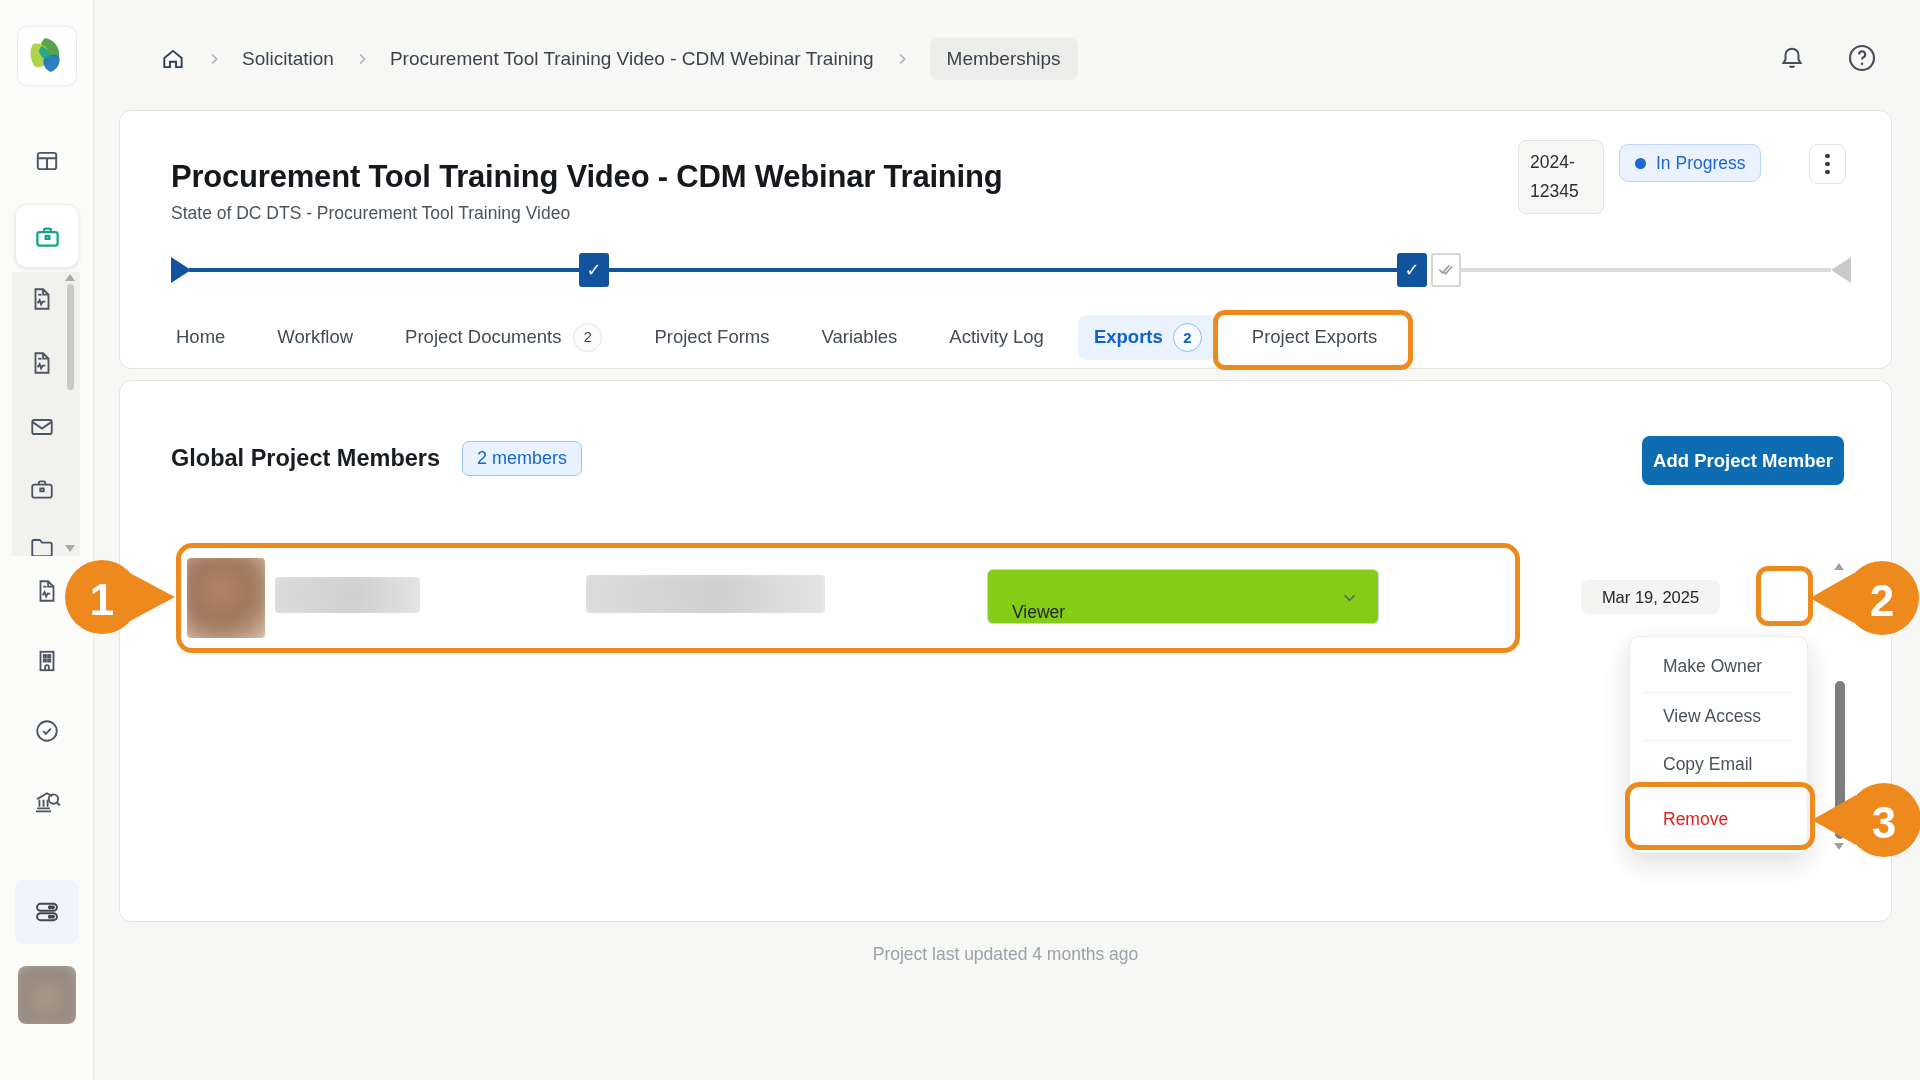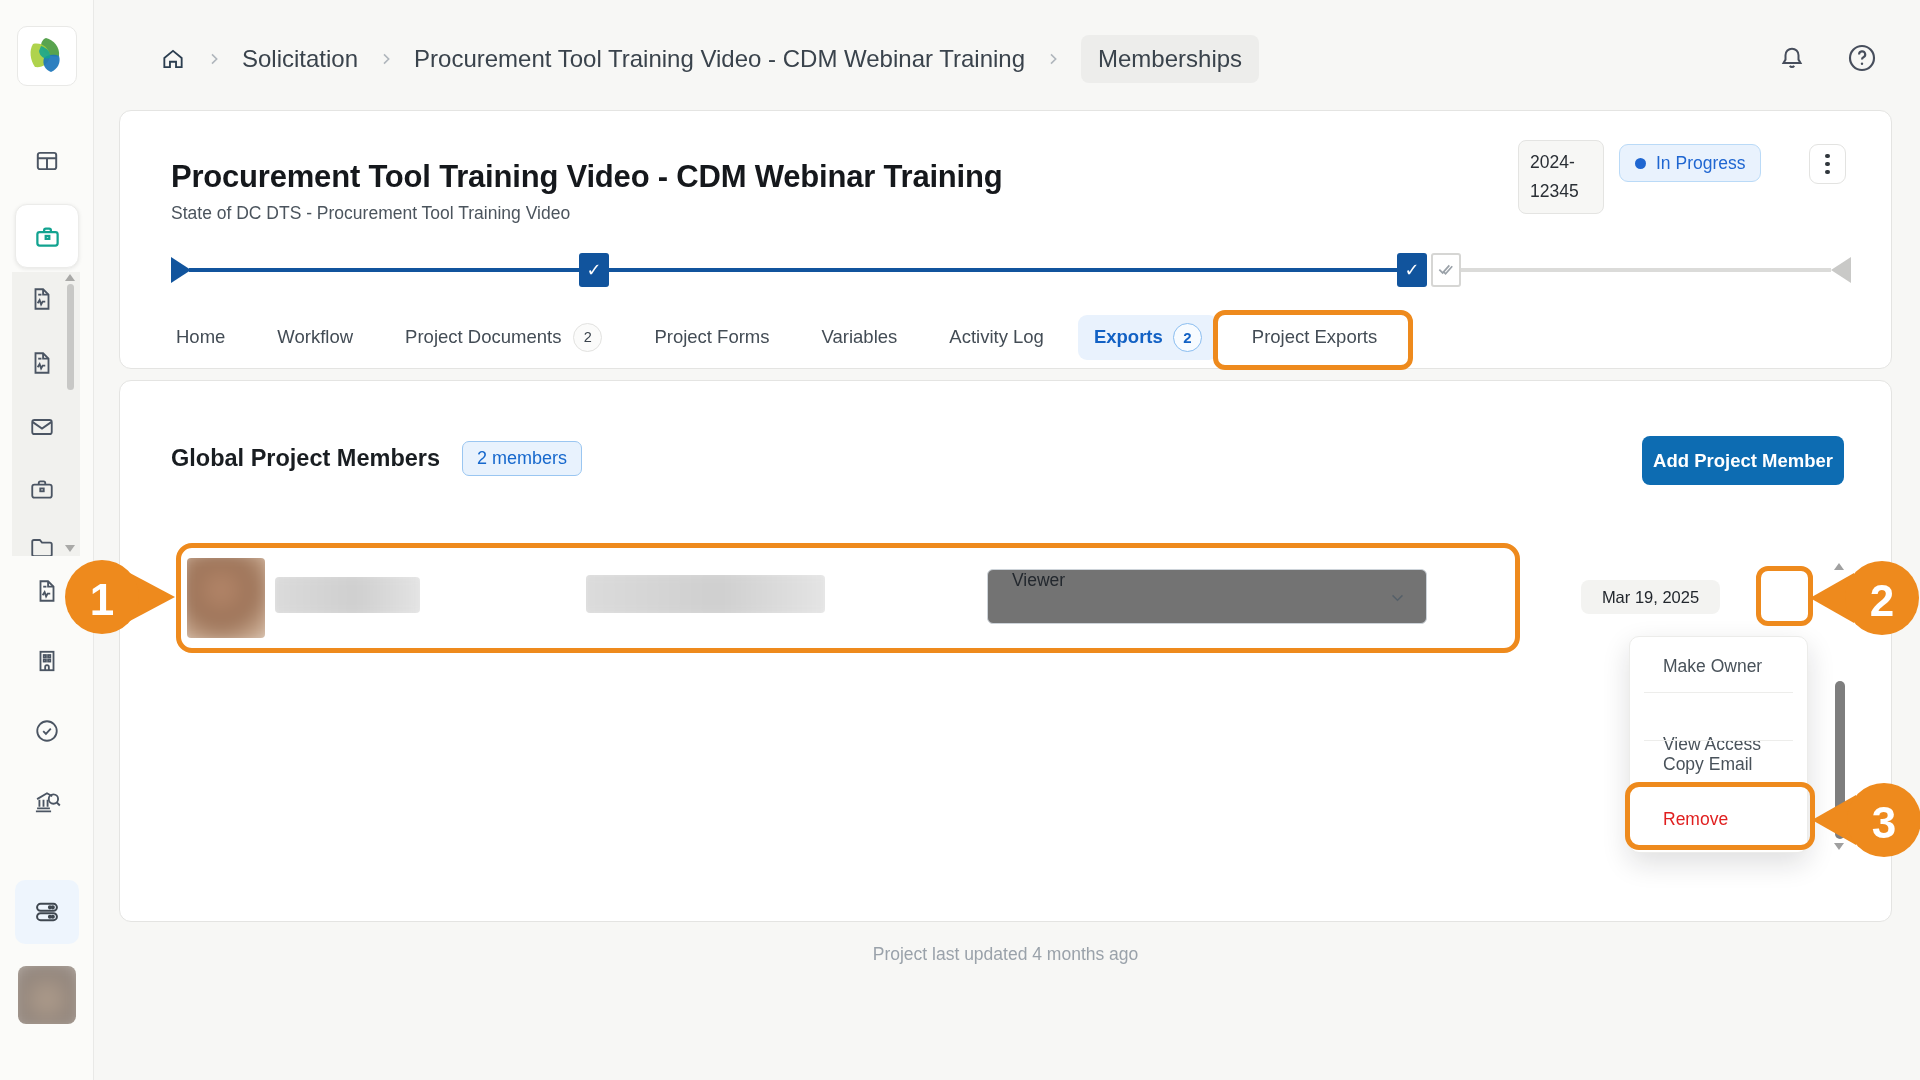--- a/index.html
+++ b/index.html
@@ -15,21 +15,21 @@
   .scrollgroup{position:absolute;left:12px;top:272px;width:68px;height:284px;background:#f1f1ee;overflow:hidden;}
   .sg-ic{position:absolute;left:17px;width:26px;height:26px;}
   .sg-thumb{position:absolute;left:55px;top:12px;width:7px;height:106px;background:#c8c8c6;border-radius:4px;}
   .tri-up{width:0;height:0;border-left:5px solid transparent;border-right:5px solid transparent;border-bottom:7px solid #a9a9a7;position:absolute;}
   .tri-dn{width:0;height:0;border-left:5px solid transparent;border-right:5px solid transparent;border-top:7px solid #a9a9a7;position:absolute;}
   .servers-card{position:absolute;left:15px;top:880px;width:64px;height:64px;background:#eef5fd;border-radius:10px;display:flex;align-items:center;justify-content:center;}
   .side-avatar{position:absolute;left:18px;top:966px;width:58px;height:58px;border-radius:8px;overflow:hidden;}
   .side-avatar .fill{position:absolute;inset:-12px;background:radial-gradient(circle at 50% 55%,#b3a08e,#8d8179 55%,#cfc8c0);filter:blur(9px);}
 
   
-  .breadcrumb{position:absolute;left:160px;top:34px;height:50px;display:flex;align-items:center;gap:20px;font-size:24px;color:#3a434c;}
+  .breadcrumb{position:absolute;left:160px;top:34px;height:50px;display:flex;align-items:center;gap:20px;font-size:19px;color:#3a434c;}
   .crumb{cursor:pointer;}
   .crumb-pill{background:#ededeb;border-radius:8px;padding:10px 17px;}
   .topbar-ic{position:absolute;top:42px;width:32px;height:32px;cursor:pointer;display:flex;align-items:center;justify-content:center;}
 
   
   .card{position:absolute;background:#fff;border:1px solid #e4e4e2;border-radius:12px;}
   .header-card{left:119px;top:110px;width:1773px;height:259px;}
   .content-card{left:119px;top:380px;width:1773px;height:542px;}
 
   .proj-title{position:absolute;left:51px;top:27px;font-size:31px;font-weight:700;color:#15181c;letter-spacing:-.2px;}
@@ -61,21 +61,21 @@
   .sec-heading h2{margin:0;font-size:23.5px;font-weight:700;color:#191d21;}
   .count-badge{margin-left:22px;padding:6px 14px;background:#e8f2fd;border:1px solid #9ac6f1;border-radius:7px;color:#1668cd;font-size:18px;}
   .sec-desc{position:absolute;left:51px;top:112px;font-size:17.5px;color:#3a434c;}
   .add-btn{position:absolute;right:47px;top:55px;height:49px;padding:0 11px;background:#0d6cb2;border:none;border-radius:8px;color:#fff;font-size:18.5px;font-weight:600;font-family:"Liberation Sans",sans-serif;cursor:pointer;}
 
   .member-row{position:absolute;left:51px;top:165px;right:47px;height:108px;}
   .m-avatar{position:absolute;left:16px;top:12px;width:78px;height:80px;border-radius:4px;overflow:hidden;}
   .m-avatar .fill{position:absolute;inset:-10px;background:radial-gradient(circle at 45% 42%,#b5876a 0%,#9c7358 42%,#c8a88e 72%,#e3dad0 100%);filter:blur(8px);}
   .blur-box{position:absolute;border-radius:4px;overflow:hidden;}
   .blur-box .fill{position:absolute;inset:-10px;background:linear-gradient(90deg,#dcdcdc,#cfcfcf 55%,#e6e6e6);filter:blur(8px);}
-  .role-select{position:absolute;left:816px;top:23px;width:440px;height:55px;background:#737373;border:1px solid #cdd3d9;border-radius:6px;display:flex;align-items:flex-start;cursor:pointer;}
+  .role-select{position:absolute;left:816px;top:23px;width:392px;height:55px;background:#84cc16;border:1px solid #cdd3d9;border-radius:6px;display:flex;align-items:flex-end;cursor:pointer;}
   .role-select span{margin-left:24px;font-size:17.5px;color:#23282e;}
   .role-chevron{position:absolute;right:20px;top:19px;}
   .date-pill{position:absolute;left:1410px;top:34px;width:139px;height:34px;background:#f3f3f1;border-radius:8px;display:flex;align-items:center;justify-content:center;font-size:16.5px;color:#22272d;}
   .row-kebab{position:absolute;left:1649px;top:32px;width:36px;height:42px;display:flex;flex-direction:column;align-items:center;justify-content:center;gap:4px;cursor:pointer;}
 
   
   .ctx-menu{position:absolute;left:1509px;top:255px;width:179px;height:217px;background:#fff;border:1px solid #ececea;border-radius:10px;box-shadow:0 10px 28px rgba(20,24,31,.14);z-index:30;}
   .ctx-item{position:absolute;left:0;width:100%;padding-left:33px;display:flex;align-items:center;font-size:17.5px;color:#49525a;cursor:pointer;}
   .ctx-div{position:absolute;left:14px;right:14px;height:1px;background:#ededeb;}
   .ctx-danger{color:#e01f1f;}
@@ -335,21 +335,21 @@
       <div class="row-kebab">
           <i></i>
           <i></i>
           <i></i>
         </div>
     </div>
 
     <div class="ctx-menu">
       <div class="ctx-item" style="top:6px;height:46px;">Make Owner</div>
       <div class="ctx-div" style="top:55px;"></div>
-      <div class="ctx-item" style="top:57px;height:44px;margin-top:28px;">View Access</div>
+      <div class="ctx-item" style="top:57px;height:44px;">View Access</div>
       <div class="ctx-div" style="top:103px;"></div>
       <div class="ctx-item" style="top:105px;height:44px;">Copy Email</div>
       <div class="ctx-item ctx-danger" style="top:156px;height:52px;">Remove</div>
     </div>
 
     <div class="tri-up" style="left:1714px;top:182px;border-bottom-color:#a0a0a0;"></div>
     <div class="c-thumb"></div>
     <div class="tri-dn" style="left:1714px;top:462px;border-top-color:#a0a0a0;"></div>
   </section>
 

